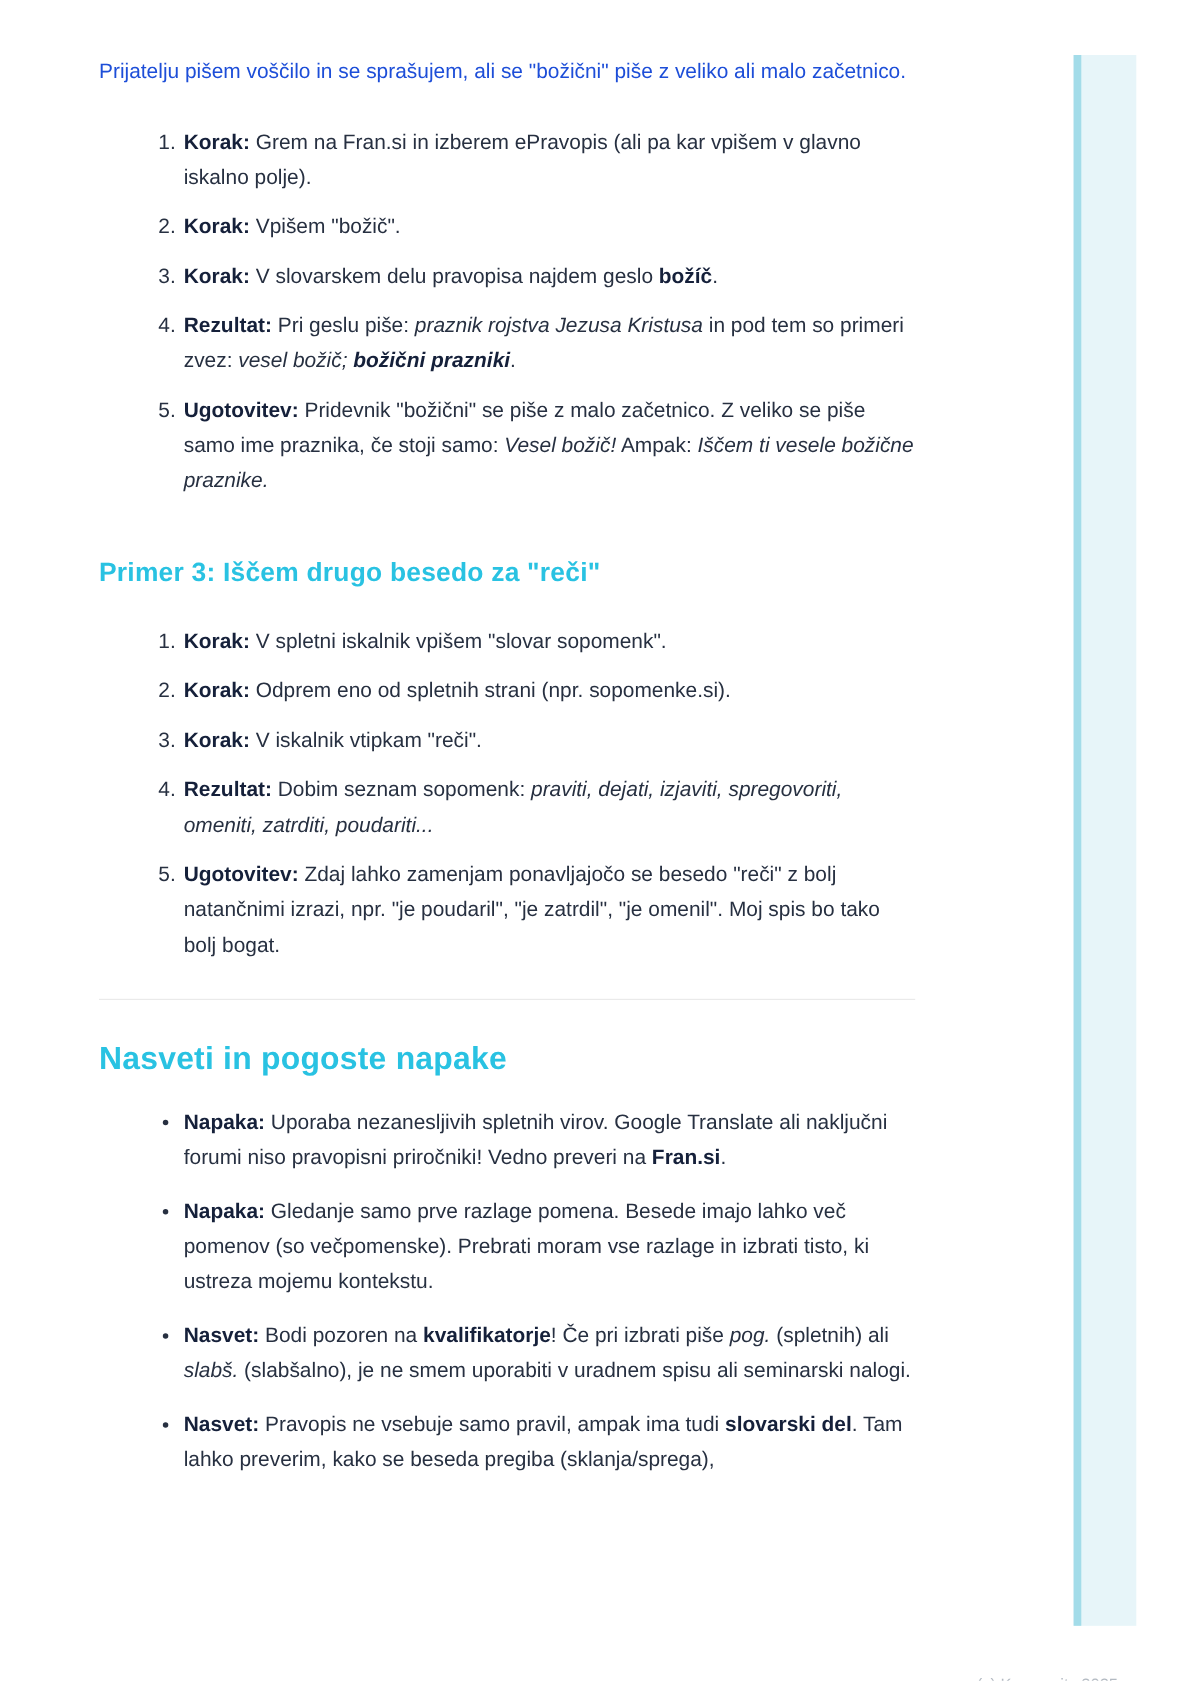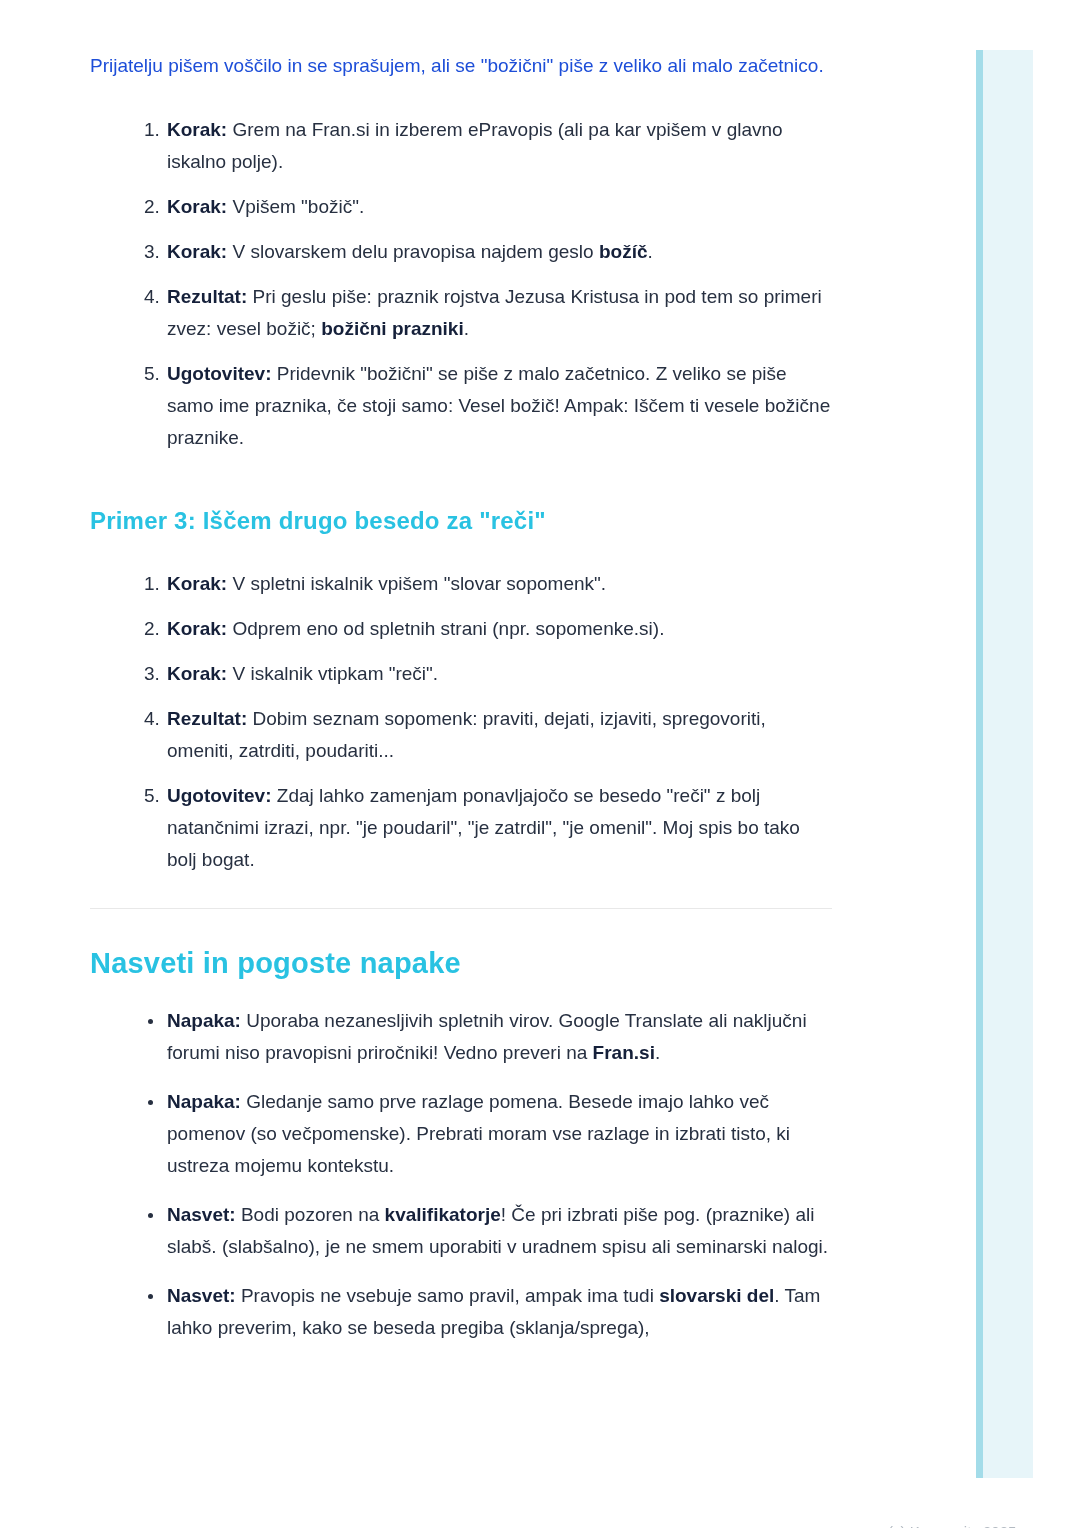--- a/index.html
+++ b/index.html
@@ -35,21 +35,21 @@
   ol.steps li, ul.tips li {
     margin-bottom: 13px;
     padding-left: 2px;
     margin-left: 39px;
   }
   ol.steps li::marker { color: #273041; }
   ul.tips { margin-top: 24px; }
   ul.tips li { margin-bottom: 17px; }
   ul.tips li::marker { color: #273041; font-size: 17px; }
   .b { font-weight: bold; color: #15203a; }
-  .i { }
+  .i { font-style: italic; }
   h3.section-h3 {
     color: #29c2e2;
     font-size: 24px;
     line-height: 30px;
     font-weight: bold;
     margin: 52px 0 24px 0;
     letter-spacing: 0.2px;
   }
   h2.section-h2 {
     color: #29c2e2;
@@ -110,19 +110,19 @@
       <li><span class="b">Ugotovitev:</span><span> Zdaj lahko zamenjam ponavljajočo se besedo "reči" z bolj natančnimi izrazi, npr. "je poudaril", "je zatrdil", "je omenil". Moj spis bo tako bolj bogat.</span></li>
     </ol>
 
   <hr class="divider">
 
   <h2 class="section-h2">Nasveti in pogoste napake</h2>
 
   <ul class="tips">
       <li><span class="b">Napaka:</span><span> Uporaba nezanesljivih spletnih virov. Google Translate ali naključni forumi niso pravopisni priročniki! Vedno preveri na </span><span class="b">Fran.si</span><span>.</span></li>
       <li><span class="b">Napaka:</span><span> Gledanje samo prve razlage pomena. Besede imajo lahko več pomenov (so večpomenske). Prebrati moram vse razlage in izbrati tisto, ki ustreza mojemu kontekstu.</span></li>
-      <li><span class="b">Nasvet:</span><span> Bodi pozoren na </span><span class="b">kvalifikatorje</span><span>! Če pri izbrati piše </span><span class="i">pog.</span><span> (praznike) ali </span><span class="i">slabš.</span><span> (slabšalno), je ne smem uporabiti v uradnem spisu ali seminarski nalogi.</span></li>
+      <li><span class="b">Nasvet:</span><span> Bodi pozoren na </span><span class="b">kvalifikatorje</span><span>! Če pri izbrati piše </span><span class="i">pog.</span><span> (spletnih) ali </span><span class="i">slabš.</span><span> (slabšalno), je ne smem uporabiti v uradnem spisu ali seminarski nalogi.</span></li>
       <li><span class="b">Nasvet:</span><span> Pravopis ne vsebuje samo pravil, ampak ima tudi </span><span class="b">slovarski del</span><span>. Tam lahko preverim, kako se beseda pregiba (sklanja/sprega),</span></li>
     </ul>
 
 </main>
 
 <div class="footer">(c) Knowunity 2025</div>
 
 </body></html>

